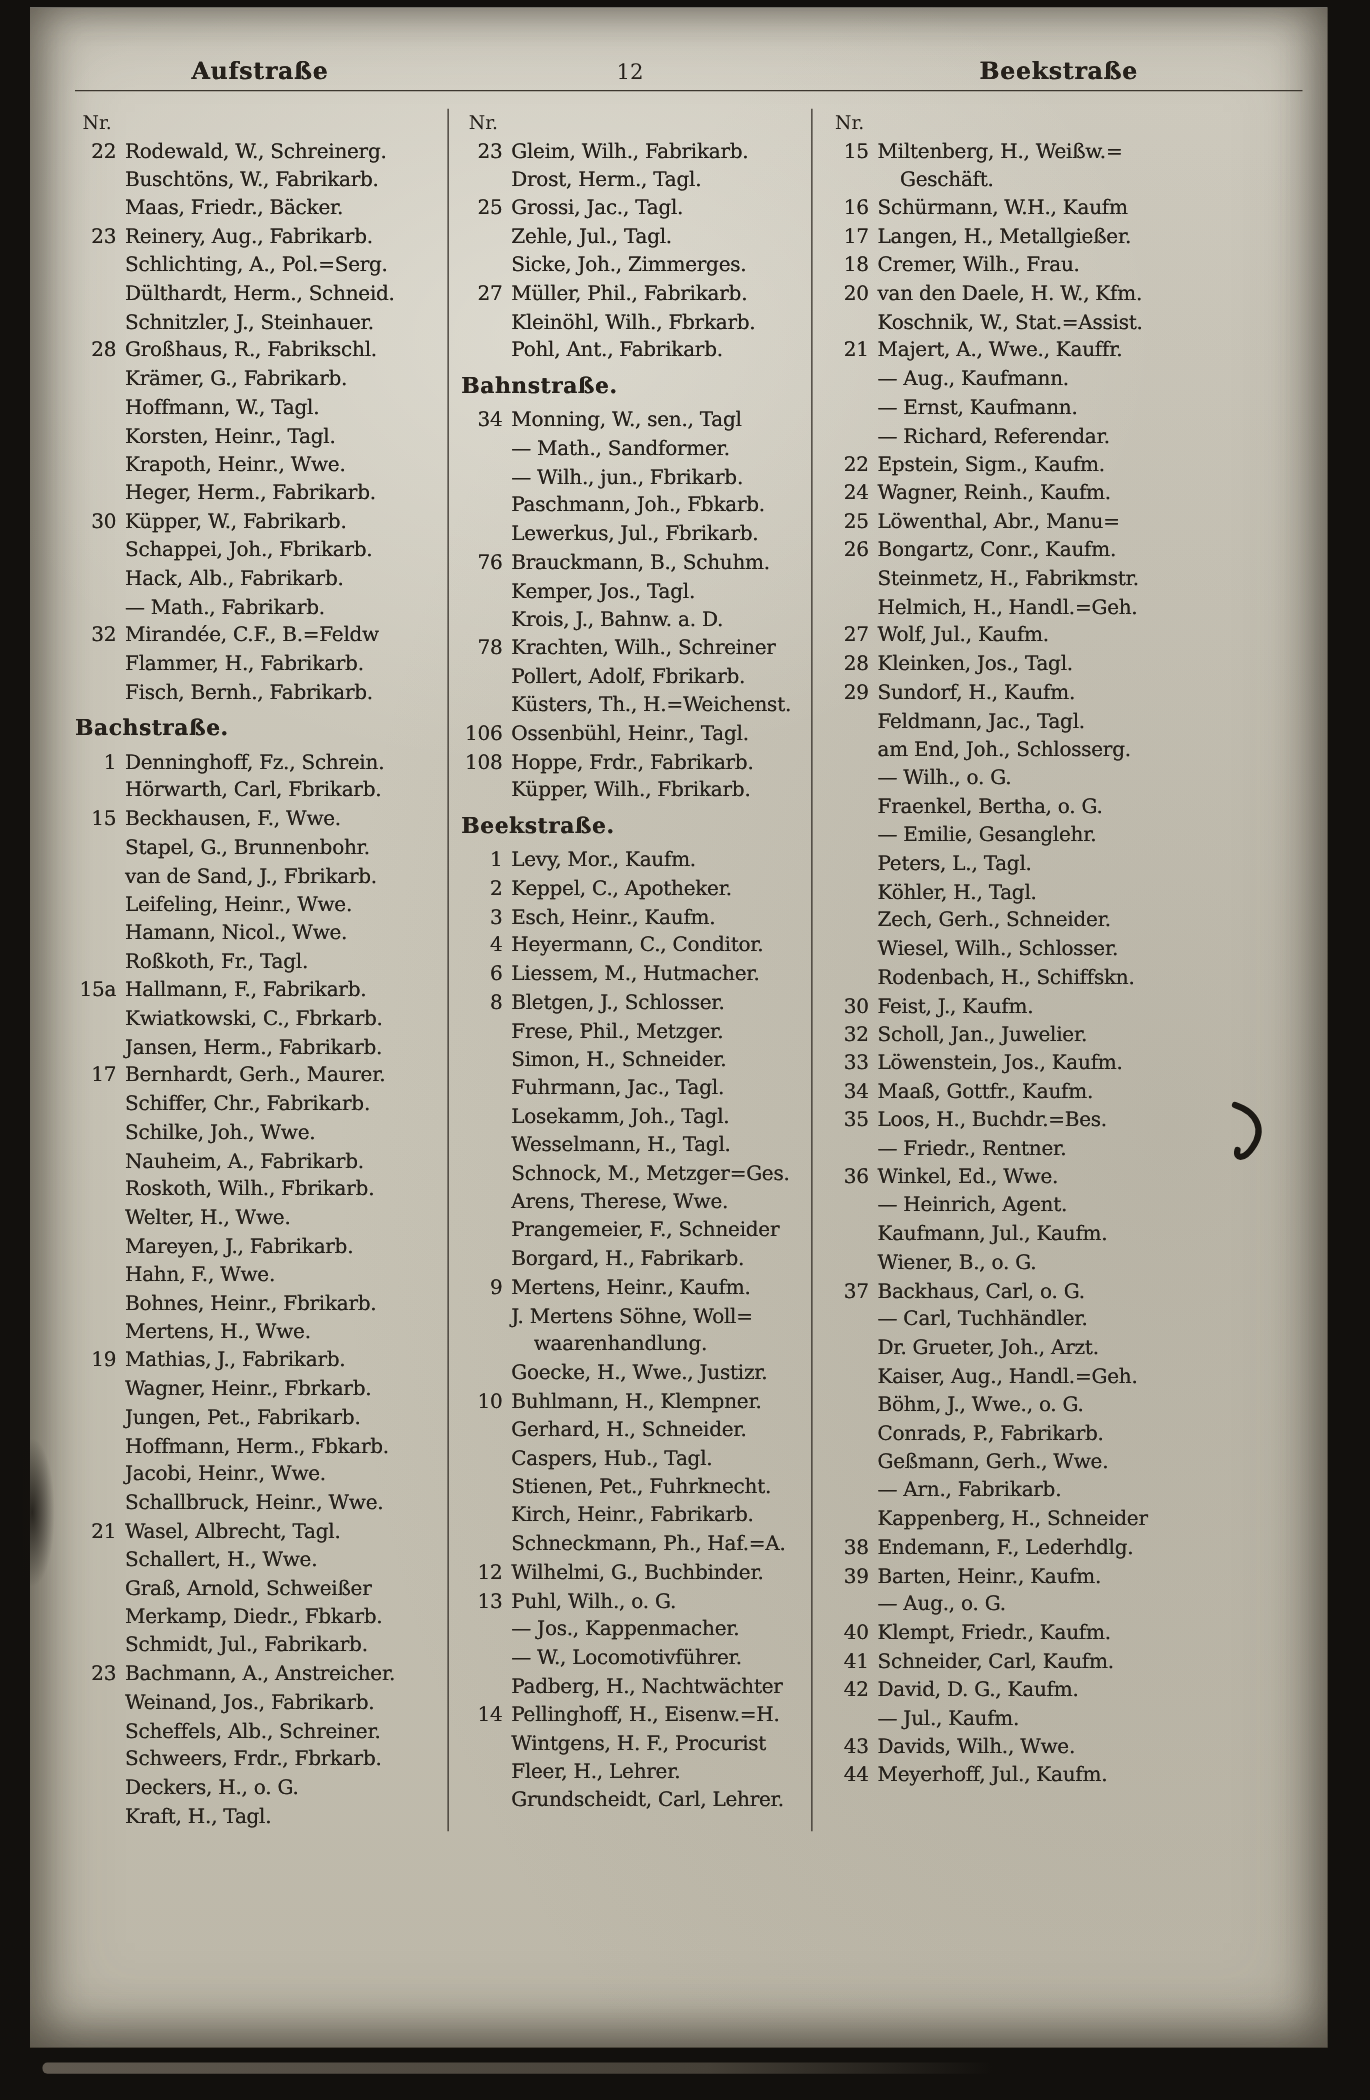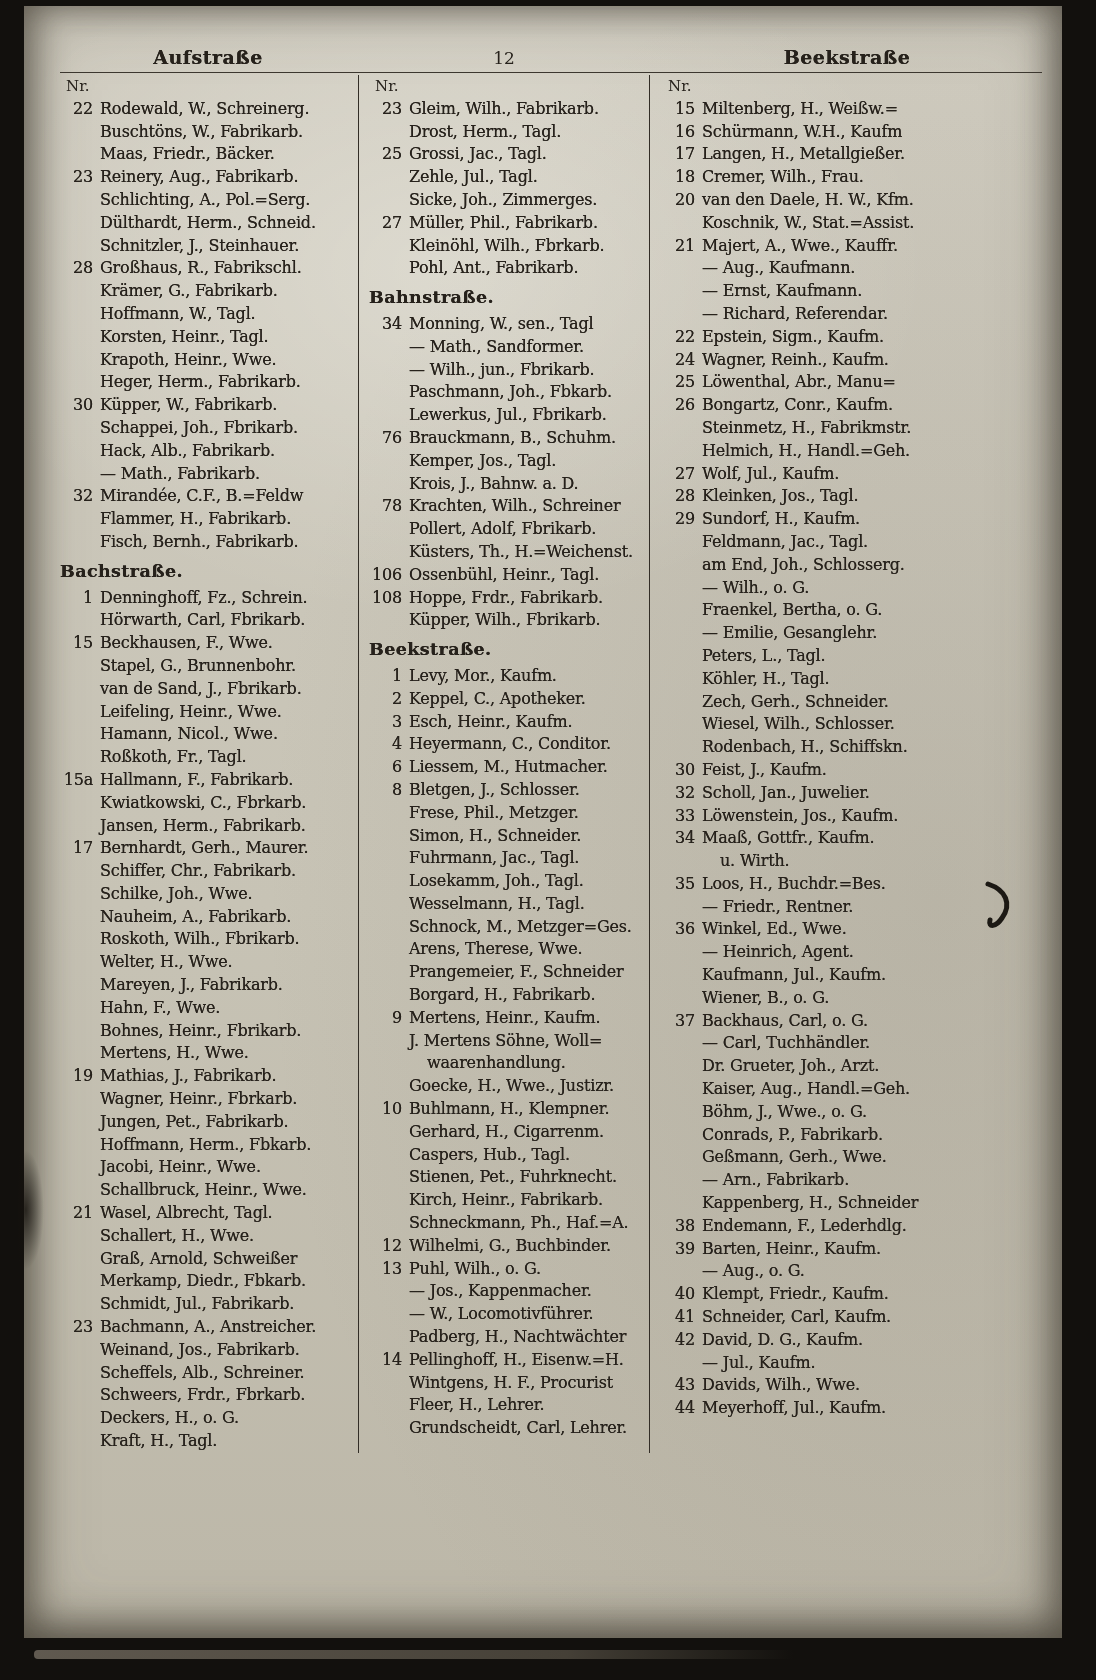--- a/index.html
+++ b/index.html
@@ -23,21 +23,21 @@
     box-sizing:border-box;
     padding:40px 18px 0 34px;
   }
   .header{display:flex;align-items:baseline;margin-bottom:4px}
   .h-cell{flex:0 0 300px;text-align:center}
   .h-cell.c2{flex:0 0 292px}
   .h-cell.c3{flex:1}
   .h-street{font-weight:bold;font-size:19px;letter-spacing:.5px;text-shadow:0 0 .5px #26211b}
   .h-num{font-size:17px}
   .hr{border-top:1.4px solid #3c372f;margin:4px 2px 2px}
-  .cols{display:flex;margin-top:2px}
+  .cols{display:flex;margin-top:14px}
   .col{flex:0 0 300px;box-sizing:border-box;padding:0 6px 0 2px}
   .col.mid{flex:0 0 292px;border-left:1.6px solid #322d26;border-right:1.6px solid #322d26;padding:0 6px 0 10px}
   .col.last{flex:1;padding-left:12px}
   .nr-label{font-size:15px;line-height:22.8px;padding-left:6px}
   .line{
     position:relative;padding-left:40px;line-height:22.8px;font-size:16px;
     letter-spacing:-0.2px;white-space:nowrap;
     text-shadow:0 0 .45px rgba(38,33,27,.85);
   }
   .line .num{position:absolute;left:0;width:33px;text-align:right}
@@ -175,38 +175,39 @@
         <div class="line"><span class="num"></span><span class="txt">Wesselmann, H., Tagl.</span></div>
         <div class="line"><span class="num"></span><span class="txt">Schnock, M., Metzger=Ges.</span></div>
         <div class="line"><span class="num"></span><span class="txt">Arens, Therese, Wwe.</span></div>
         <div class="line"><span class="num"></span><span class="txt">Prangemeier, F., Schneider</span></div>
         <div class="line"><span class="num"></span><span class="txt">Borgard, H., Fabrikarb.</span></div>
         <div class="line"><span class="num">9</span><span class="txt">Mertens, Heinr., Kaufm.</span></div>
         <div class="line"><span class="num"></span><span class="txt">J. Mertens Söhne, Woll=</span></div>
         <div class="line cont"><span class="num"></span><span class="txt">waarenhandlung.</span></div>
         <div class="line"><span class="num"></span><span class="txt">Goecke, H., Wwe., Justizr.</span></div>
         <div class="line"><span class="num">10</span><span class="txt">Buhlmann, H., Klempner.</span></div>
-        <div class="line"><span class="num"></span><span class="txt">Gerhard, H., Cigarrenm.</span></div>
+        <div class="line"><span class="num"></span><span class="txt">Gerhard, H., Schneider.</span></div>
         <div class="line"><span class="num"></span><span class="txt">Caspers, Hub., Tagl.</span></div>
         <div class="line"><span class="num"></span><span class="txt">Stienen, Pet., Fuhrknecht.</span></div>
         <div class="line"><span class="num"></span><span class="txt">Kirch, Heinr., Fabrikarb.</span></div>
         <div class="line"><span class="num"></span><span class="txt">Schneckmann, Ph., Haf.=A.</span></div>
         <div class="line"><span class="num">12</span><span class="txt">Wilhelmi, G., Buchbinder.</span></div>
         <div class="line"><span class="num">13</span><span class="txt">Puhl, Wilh., o. G.</span></div>
         <div class="line"><span class="num"></span><span class="txt">— Jos., Kappenmacher.</span></div>
         <div class="line"><span class="num"></span><span class="txt">— W., Locomotivführer.</span></div>
         <div class="line"><span class="num"></span><span class="txt">Padberg, H., Nachtwächter</span></div>
         <div class="line"><span class="num">14</span><span class="txt">Pellinghoff, H., Eisenw.=H.</span></div>
         <div class="line"><span class="num"></span><span class="txt">Wintgens, H. F., Procurist</span></div>
         <div class="line"><span class="num"></span><span class="txt">Fleer, H., Lehrer.</span></div>
         <div class="line"><span class="num"></span><span class="txt">Grundscheidt, Carl, Lehrer.</span></div>
       </div>
     <div class="col last">
         <div class="nr-label">Nr.</div>
         <div class="line"><span class="num">15</span><span class="txt">Miltenberg, H., Weißw.=</span></div>
+        <div class="line cont"><span class="num"></span><span class="txt">Geschäft.</span></div>
         <div class="line"><span class="num">16</span><span class="txt">Schürmann, W.H., Kaufm</span></div>
         <div class="line"><span class="num">17</span><span class="txt">Langen, H., Metallgießer.</span></div>
         <div class="line"><span class="num">18</span><span class="txt">Cremer, Wilh., Frau.</span></div>
         <div class="line"><span class="num">20</span><span class="txt">van den Daele, H. W., Kfm.</span></div>
         <div class="line"><span class="num"></span><span class="txt">Koschnik, W., Stat.=Assist.</span></div>
         <div class="line"><span class="num">21</span><span class="txt">Majert, A., Wwe., Kauffr.</span></div>
         <div class="line"><span class="num"></span><span class="txt">— Aug., Kaufmann.</span></div>
         <div class="line"><span class="num"></span><span class="txt">— Ernst, Kaufmann.</span></div>
         <div class="line"><span class="num"></span><span class="txt">— Richard, Referendar.</span></div>
         <div class="line"><span class="num">22</span><span class="txt">Epstein, Sigm., Kaufm.</span></div>
@@ -225,21 +226,20 @@
         <div class="line"><span class="num"></span><span class="txt">— Emilie, Gesanglehr.</span></div>
         <div class="line"><span class="num"></span><span class="txt">Peters, L., Tagl.</span></div>
         <div class="line"><span class="num"></span><span class="txt">Köhler, H., Tagl.</span></div>
         <div class="line"><span class="num"></span><span class="txt">Zech, Gerh., Schneider.</span></div>
         <div class="line"><span class="num"></span><span class="txt">Wiesel, Wilh., Schlosser.</span></div>
         <div class="line"><span class="num"></span><span class="txt">Rodenbach, H., Schiffskn.</span></div>
         <div class="line"><span class="num">30</span><span class="txt">Feist, J., Kaufm.</span></div>
         <div class="line"><span class="num">32</span><span class="txt">Scholl, Jan., Juwelier.</span></div>
         <div class="line"><span class="num">33</span><span class="txt">Löwenstein, Jos., Kaufm.</span></div>
         <div class="line"><span class="num">34</span><span class="txt">Maaß, Gottfr., Kaufm.</span></div>
-        <div class="line cont"><span class="num"></span><span class="txt">u. Wirth.</span></div>
         <div class="line"><span class="num">35</span><span class="txt">Loos, H., Buchdr.=Bes.</span></div>
         <div class="line"><span class="num"></span><span class="txt">— Friedr., Rentner.</span></div>
         <div class="line"><span class="num">36</span><span class="txt">Winkel, Ed., Wwe.</span></div>
         <div class="line"><span class="num"></span><span class="txt">— Heinrich, Agent.</span></div>
         <div class="line"><span class="num"></span><span class="txt">Kaufmann, Jul., Kaufm.</span></div>
         <div class="line"><span class="num"></span><span class="txt">Wiener, B., o. G.</span></div>
         <div class="line"><span class="num">37</span><span class="txt">Backhaus, Carl, o. G.</span></div>
         <div class="line"><span class="num"></span><span class="txt">— Carl, Tuchhändler.</span></div>
         <div class="line"><span class="num"></span><span class="txt">Dr. Grueter, Joh., Arzt.</span></div>
         <div class="line"><span class="num"></span><span class="txt">Kaiser, Aug., Handl.=Geh.</span></div>

